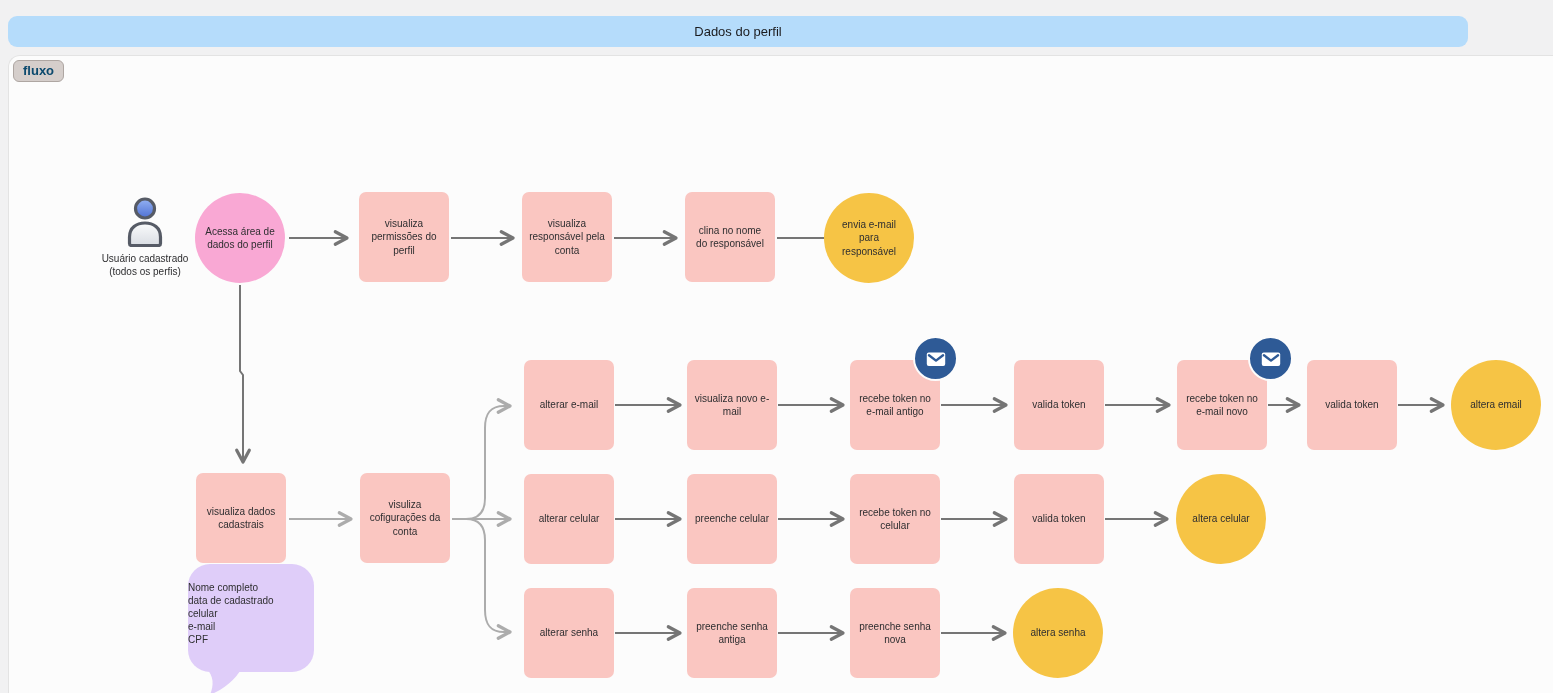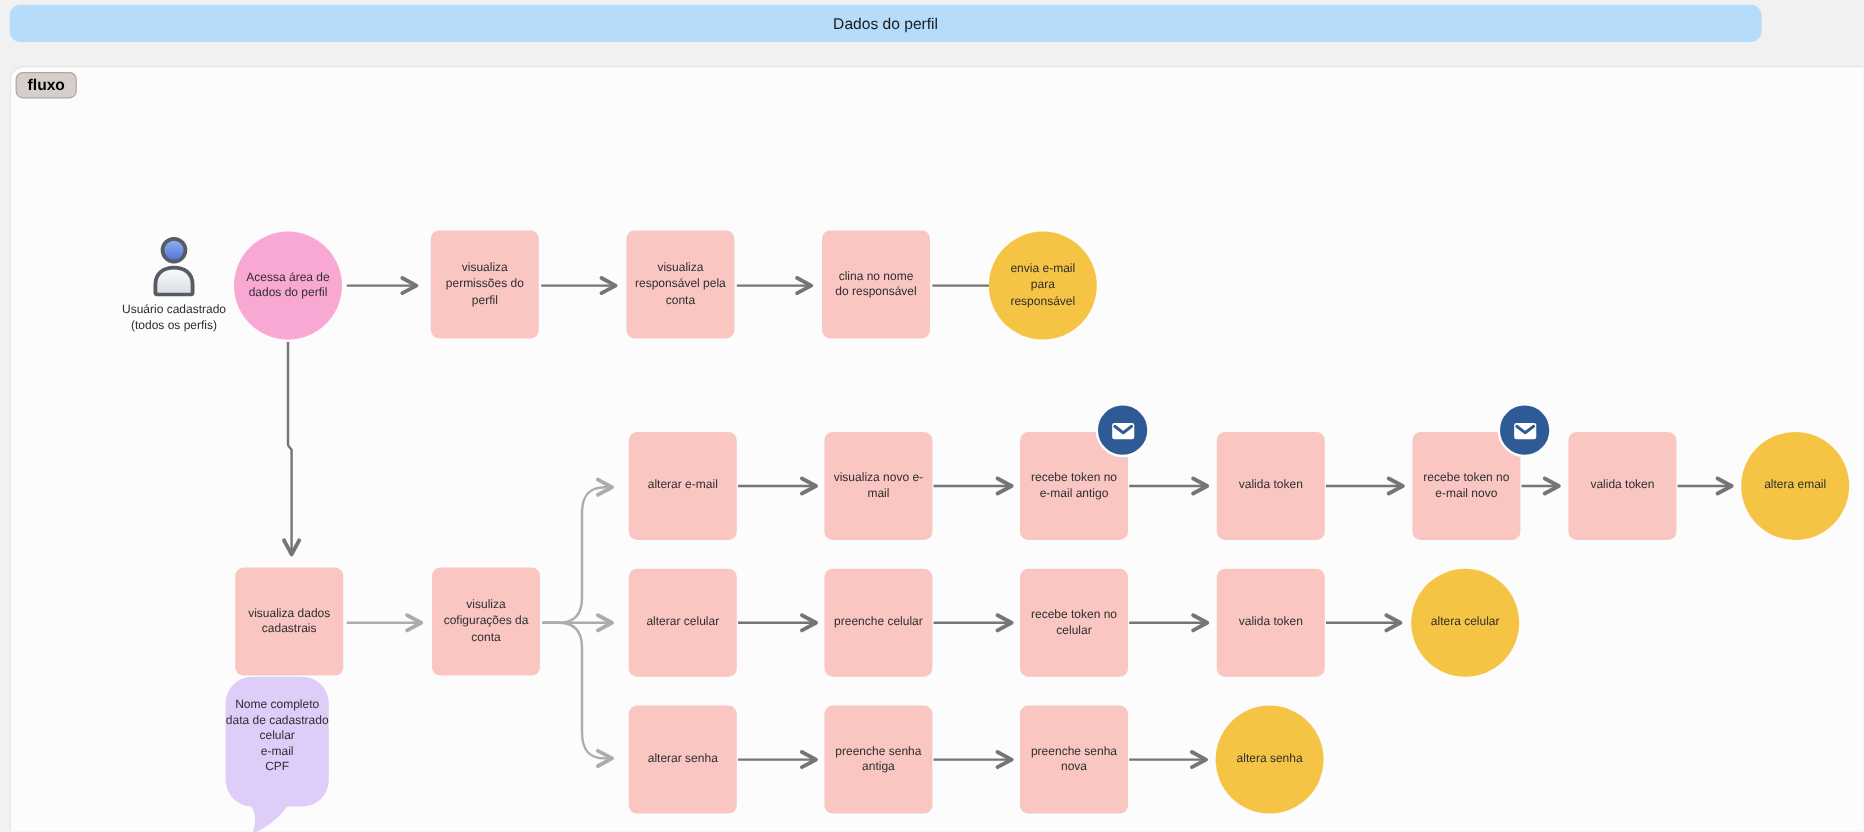--- a/index.html
+++ b/index.html
@@ -1,46 +1,46 @@
 <!DOCTYPE html>
 <html><head>
 <meta charset="utf-8">
 <style>
   * { margin:0; padding:0; box-sizing:border-box; }
   html,body { width:1553px; height:693px; overflow:hidden; background:#F1F1F2;
               font-family:"Liberation Sans", sans-serif; }
 
   
-  .banner { position:absolute; left:8px; top:4px; width:1460px; height:31px;
+  .banner { position:absolute; left:8px; top:16px; width:1460px; height:31px;
             background:#B5DCFB; border-radius:9px; display:flex;
             align-items:center; justify-content:center; }
   .banner-title { font-size:13px; color:#1b1b1e; }
 
   
   .canvas { position:absolute; left:8px; top:55px; width:1545px; height:638px;
             background:#FCFCFC; border-top:1px solid #E3E3E3;
             border-left:1px solid #E3E3E3; border-top-left-radius:12px; }
   .tag { position:absolute; left:13px; top:60px; background:#D5CECB;
          border:1px solid #AEA6A2; border-radius:6px; padding:2px 9px 3px;
-         font-size:13px; font-weight:700; color:#000000; }
+         font-size:13px; font-weight:700; color:#0c4a6e; }
 
   
   svg.wires { position:absolute; left:0; top:0; pointer-events:none; }
 
   
   .node { position:absolute; display:flex; align-items:center; justify-content:center;
           text-align:center; font-size:10px; line-height:1.32; color:#2e2e30; }
   .box    { width:90px; height:90px; background:#FAC6C1; border-radius:7px; padding:7px; }
   .circle { width:90px; height:90px; border-radius:50%; padding:9px; }
   .pink   { background:#f9a8d4; }
   .yellow { background:#F6C445; }
 
-  .bubble { position:absolute; left:188px; top:564px; width:86px; height:108px;
+  .bubble { position:absolute; left:188px; top:564px; width:126px; height:108px;
             background:#DFCDF9; border-radius:22px; font-size:10px; line-height:13px;
-            color:#2e2e30; text-align:center; padding-top:17px; }
+            color:#2e2e30; text-align:left; padding-top:17px; }
   .bubble .tail { position:absolute; left:14px; top:104px; }
 
   .badge { position:absolute; width:45px; height:45px; border-radius:50%;
            background:#2E5A96; border:2px solid #FCFCFC; display:flex;
            align-items:center; justify-content:center; }
 
   .actor { position:absolute; left:121px; top:195px; width:48px; height:52px; }
   .actor-label { position:absolute; left:85px; top:252px; width:120px;
                  text-align:center; font-size:10px; line-height:13px; color:#2e2e30; }
 </style>

